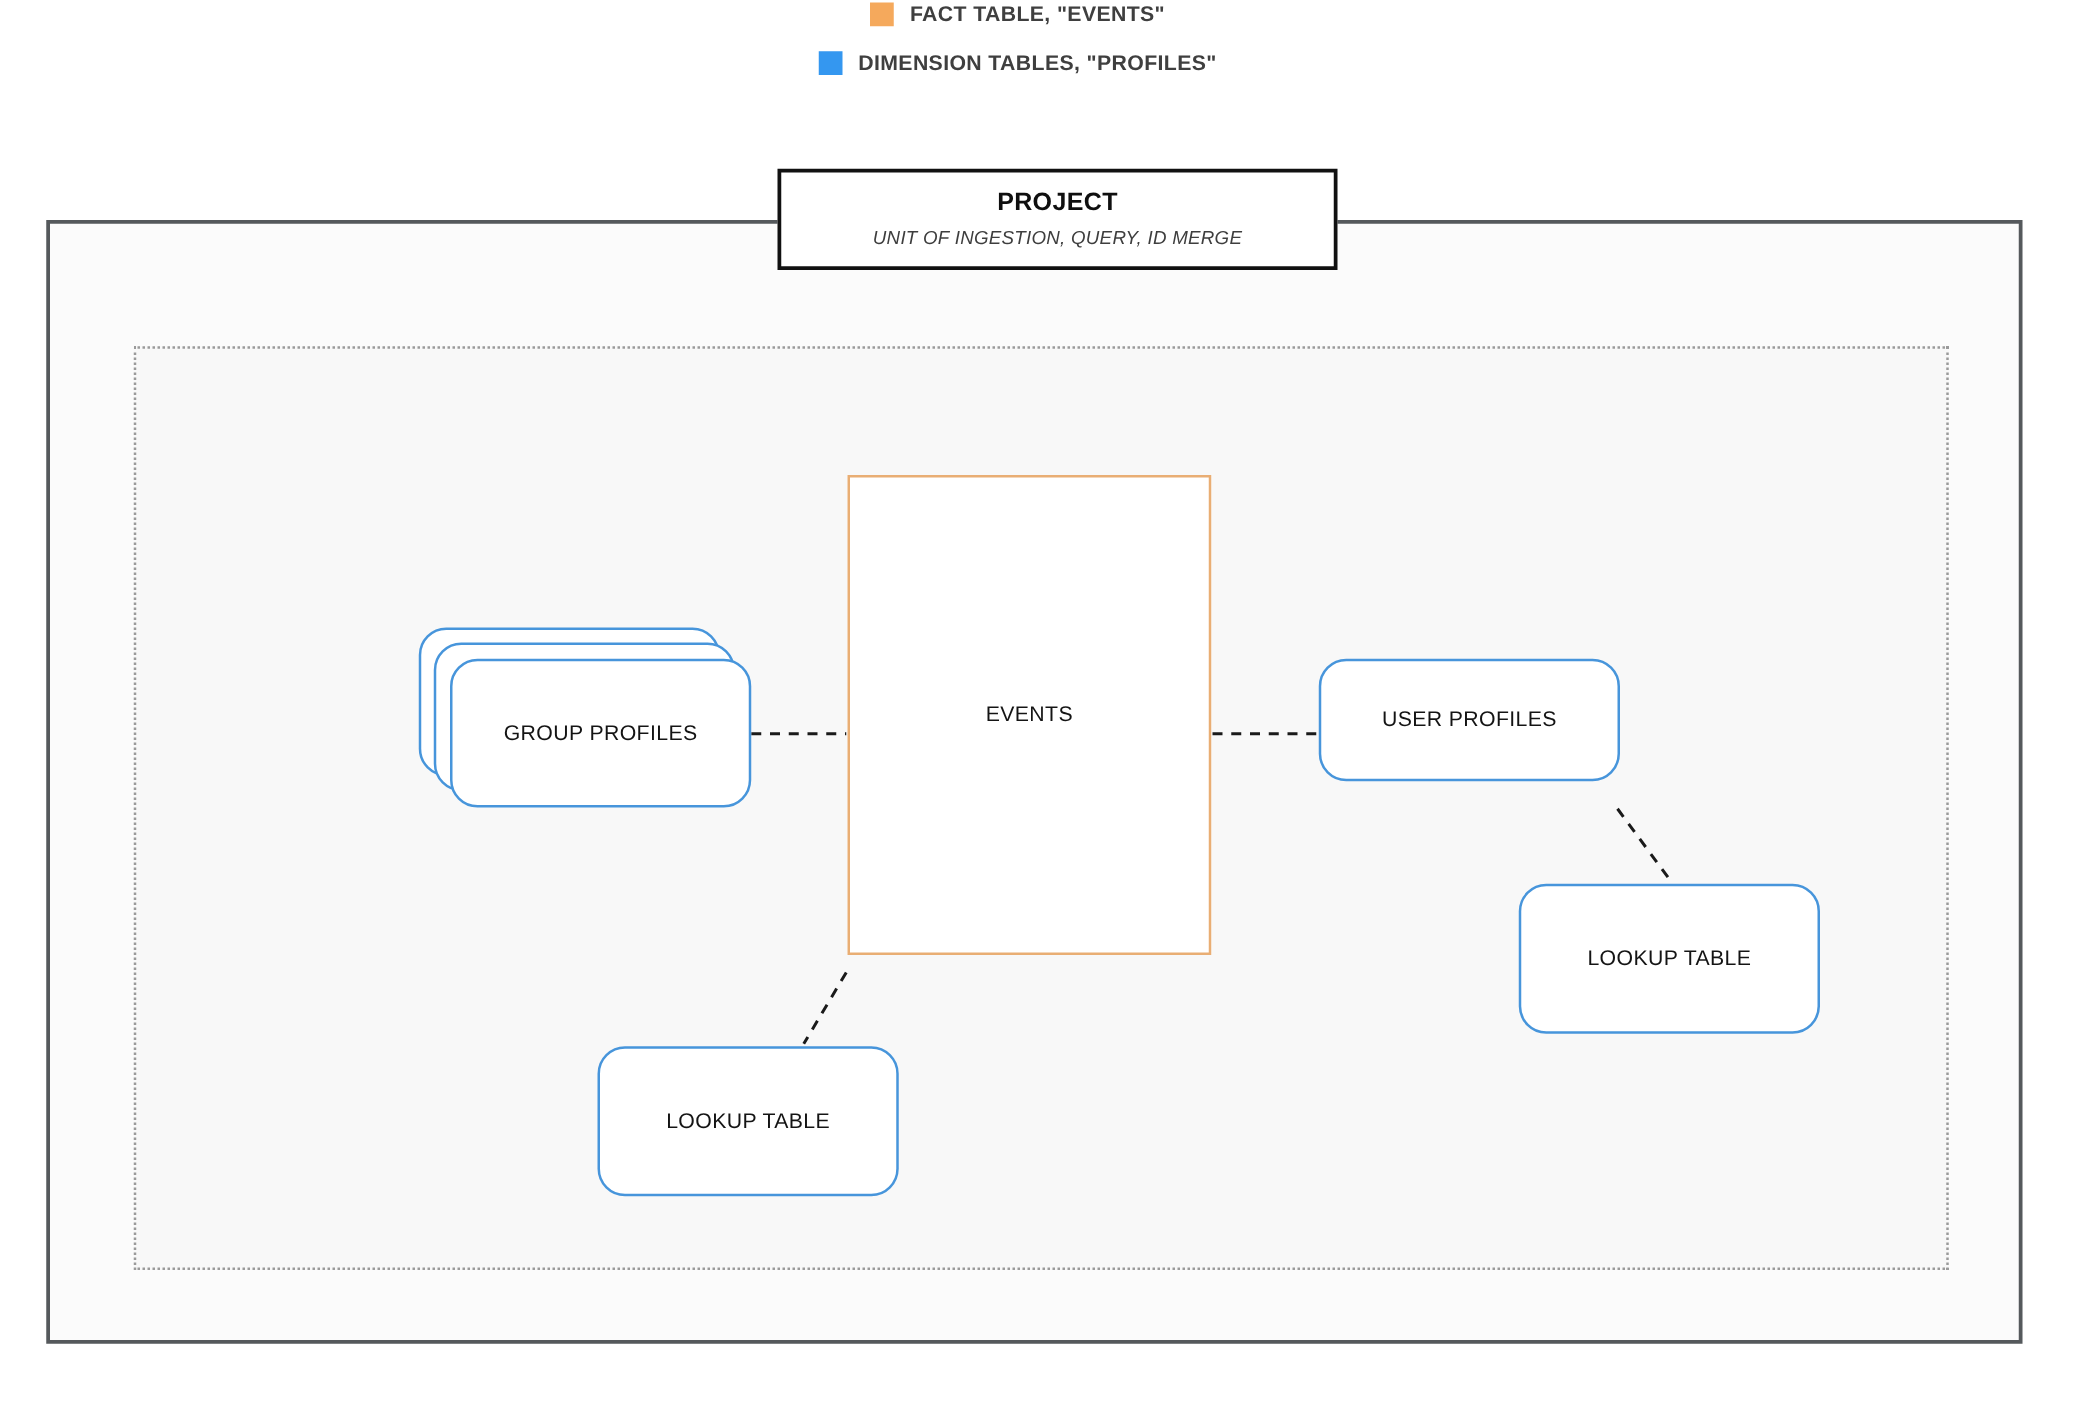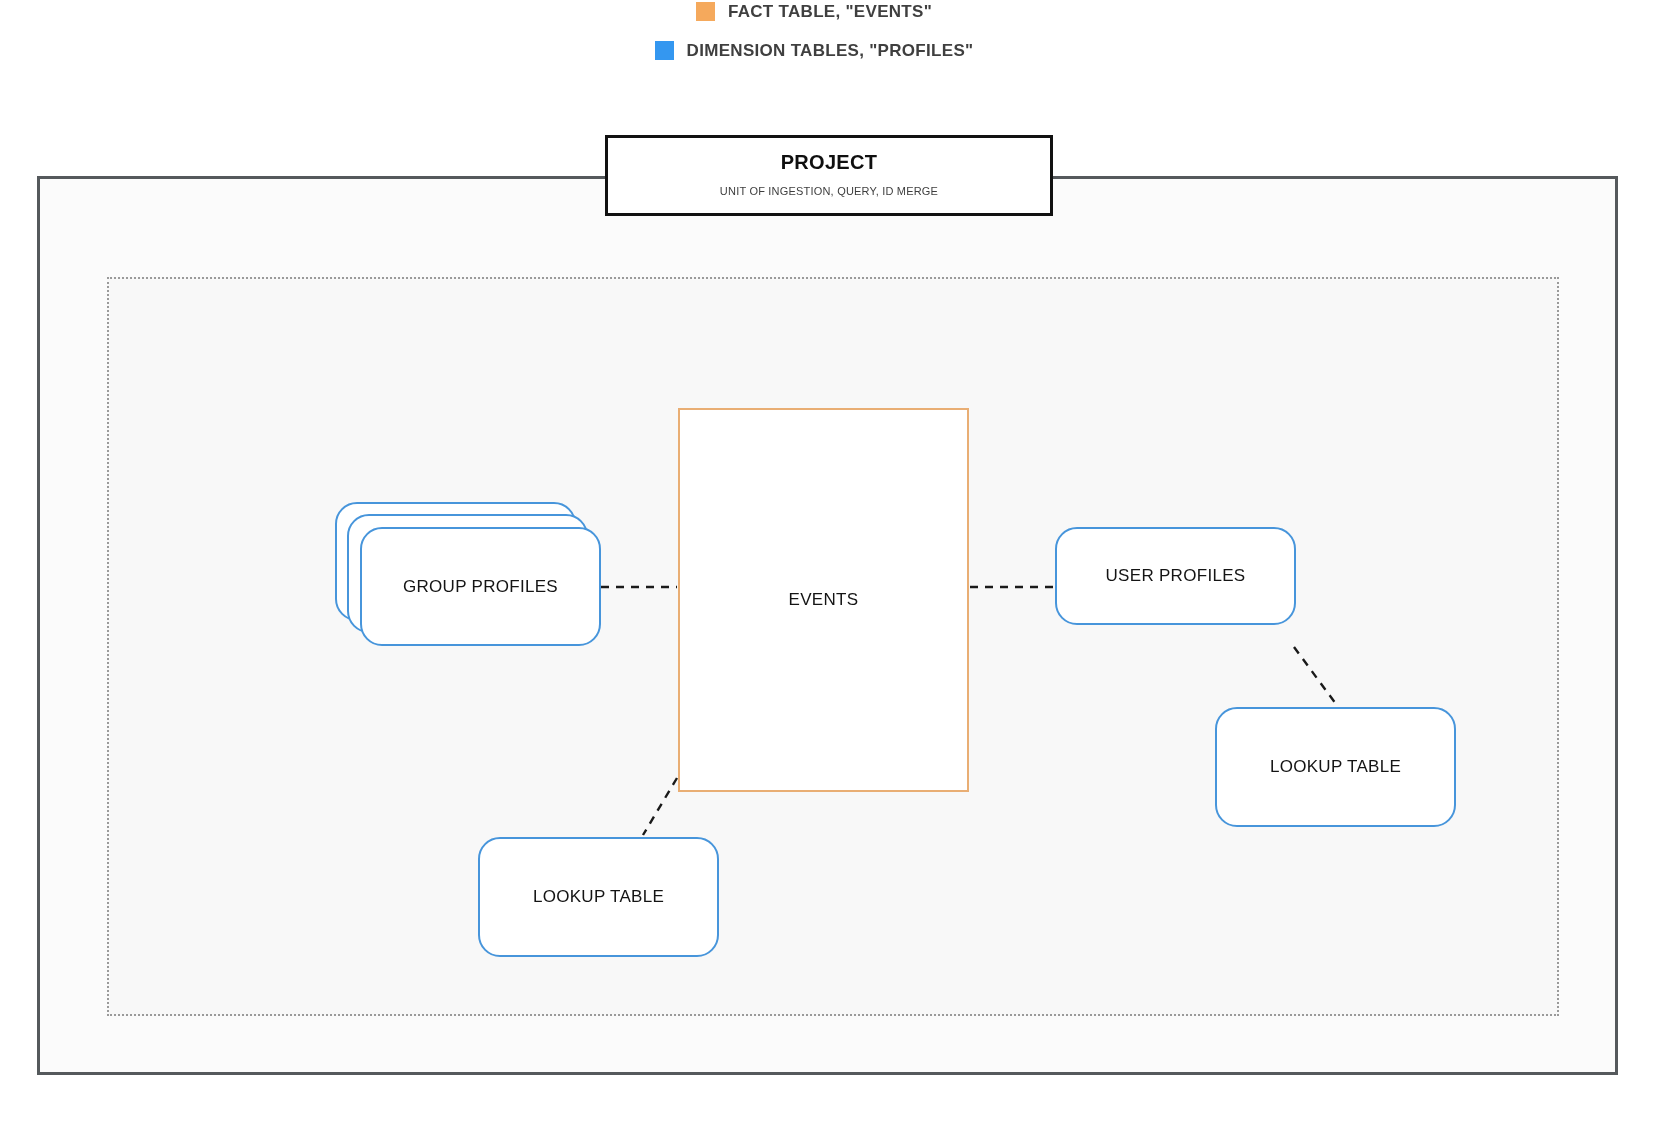--- a/index.html
+++ b/index.html
@@ -31,32 +31,32 @@
   }
   .dotted-box {
     position: absolute; left: 107px; top: 277px; width: 1452px; height: 739px;
     border: 2px dotted #9a9a9a; background: #f8f8f8; z-index: 2;
   }
 
   
   .header-box {
     position: absolute; display: flex; flex-direction: column;
     justify-content: center; row-gap: 7px;
-    background: #ffffff; z-index: 3; text-align: center;
+    background: #ffffff; z-index: 3; text-align: center; margin-left: 17px;
   }
   .project-box {
     left: 605px; top: 135px; width: 448px; height: 81px;
     border: 3px solid #111111;
   }
   .dataview-box {
     left: 605px; top: 244px; width: 450px; height: 81px;
     border: 2px solid #c9c9c9;
   }
   .header-title { font-size: 20px; font-weight: bold; letter-spacing: 0.3px; line-height: 24px; }
-  .header-sub   { font-size: 11px; line-height: 20px; letter-spacing: 0.2px; }
+  .header-sub   { font-size: 15px; line-height: 20px; letter-spacing: 0.2px; font-style: italic; }
   .project-box .header-title { color: #0f0f0f; }
   .project-box .header-sub   { color: #3e3e3e; }
   .dataview-box .header-title { color: #8f8f8f; }
   .dataview-box .header-sub   { color: #ababab; }
 
   
   .connectors {
     position: absolute; left: 0; top: 0; width: 1664px; height: 1128px;
     z-index: 4; pointer-events: none;
   }
@@ -64,21 +64,21 @@
   
   .node {
     position: absolute; background: #ffffff; z-index: 5;
     display: flex; align-items: center; justify-content: center;
   }
   .node-label {
     font-size: 17px; font-weight: normal; color: #141414; letter-spacing: 0.3px;
     white-space: nowrap;
   }
   .node-fact {
-    left: 678px; top: 408px; width: 291px; height: 384px;
+    left: 678px; top: 380px; width: 291px; height: 384px;
     border: 2px solid #e9ae74;
   }
   .node-dim { border: 2px solid #4795db; border-radius: 22px; }
   .stack-back  { left: 335px; top: 502px; width: 241px; height: 119px; z-index: 5; }
   .stack-mid   { left: 347px; top: 514px; width: 241px; height: 119px; z-index: 5; }
   .stack-front { left: 360px; top: 527px; width: 241px; height: 119px; z-index: 5; }
   .node-user-profiles  { left: 1055px; top: 527px; width: 241px; height: 98px; }
   .node-lookup-right   { left: 1215px; top: 707px; width: 241px; height: 120px; }
   .node-lookup-bottom  { left: 478px;  top: 837px; width: 241px; height: 120px; }
 </style>

